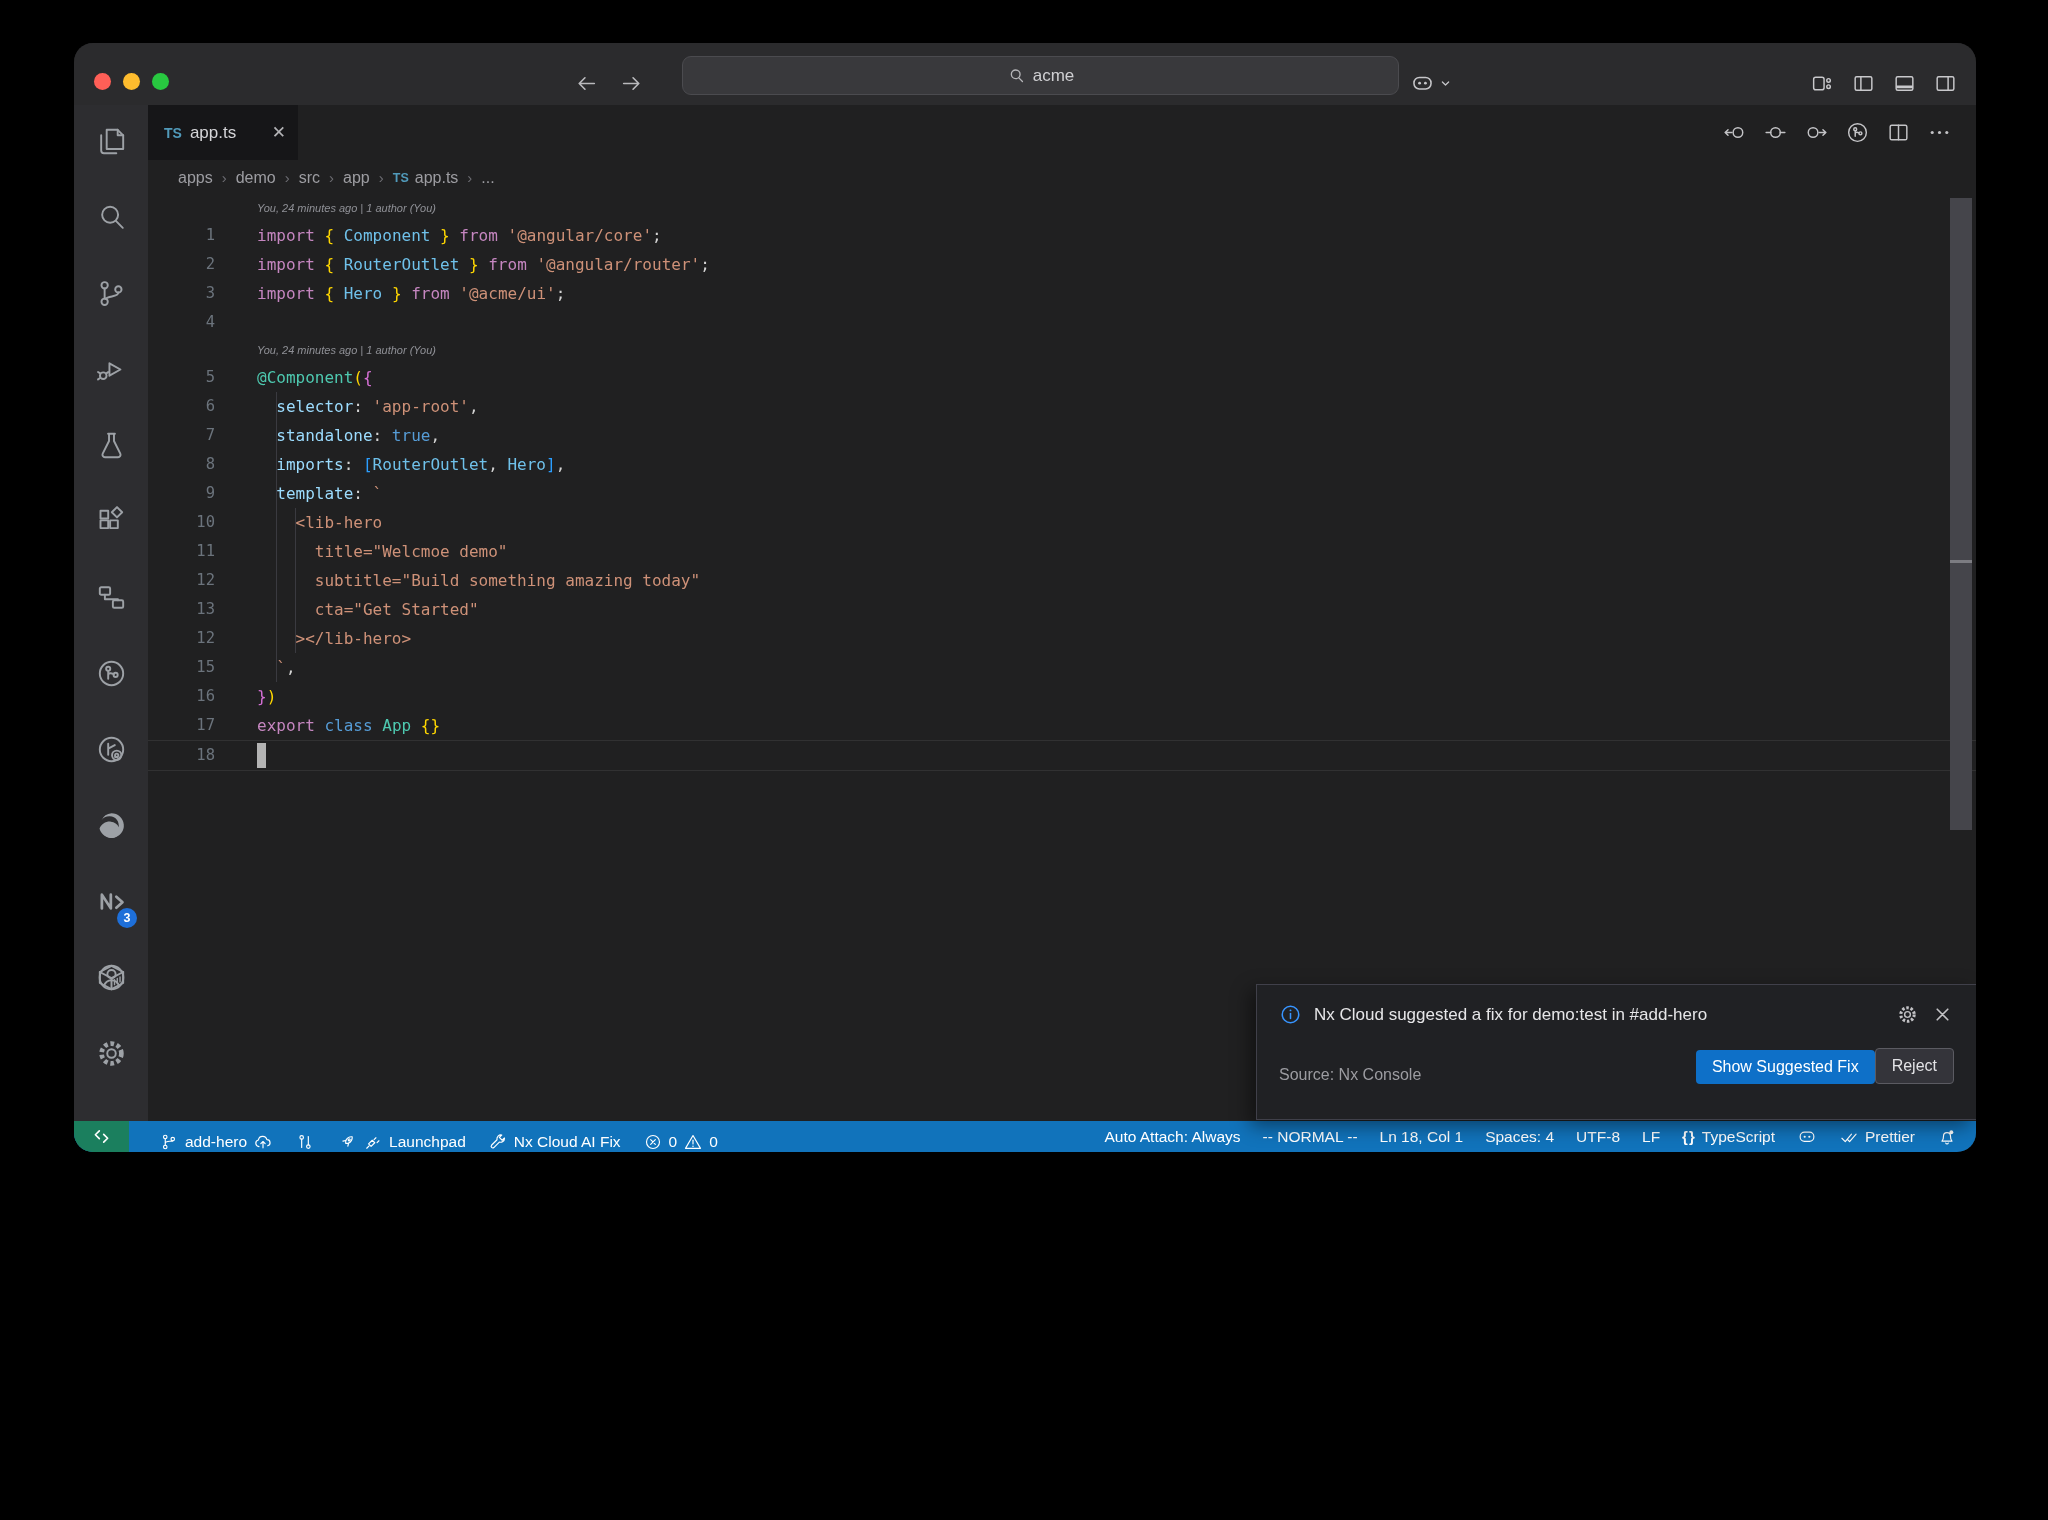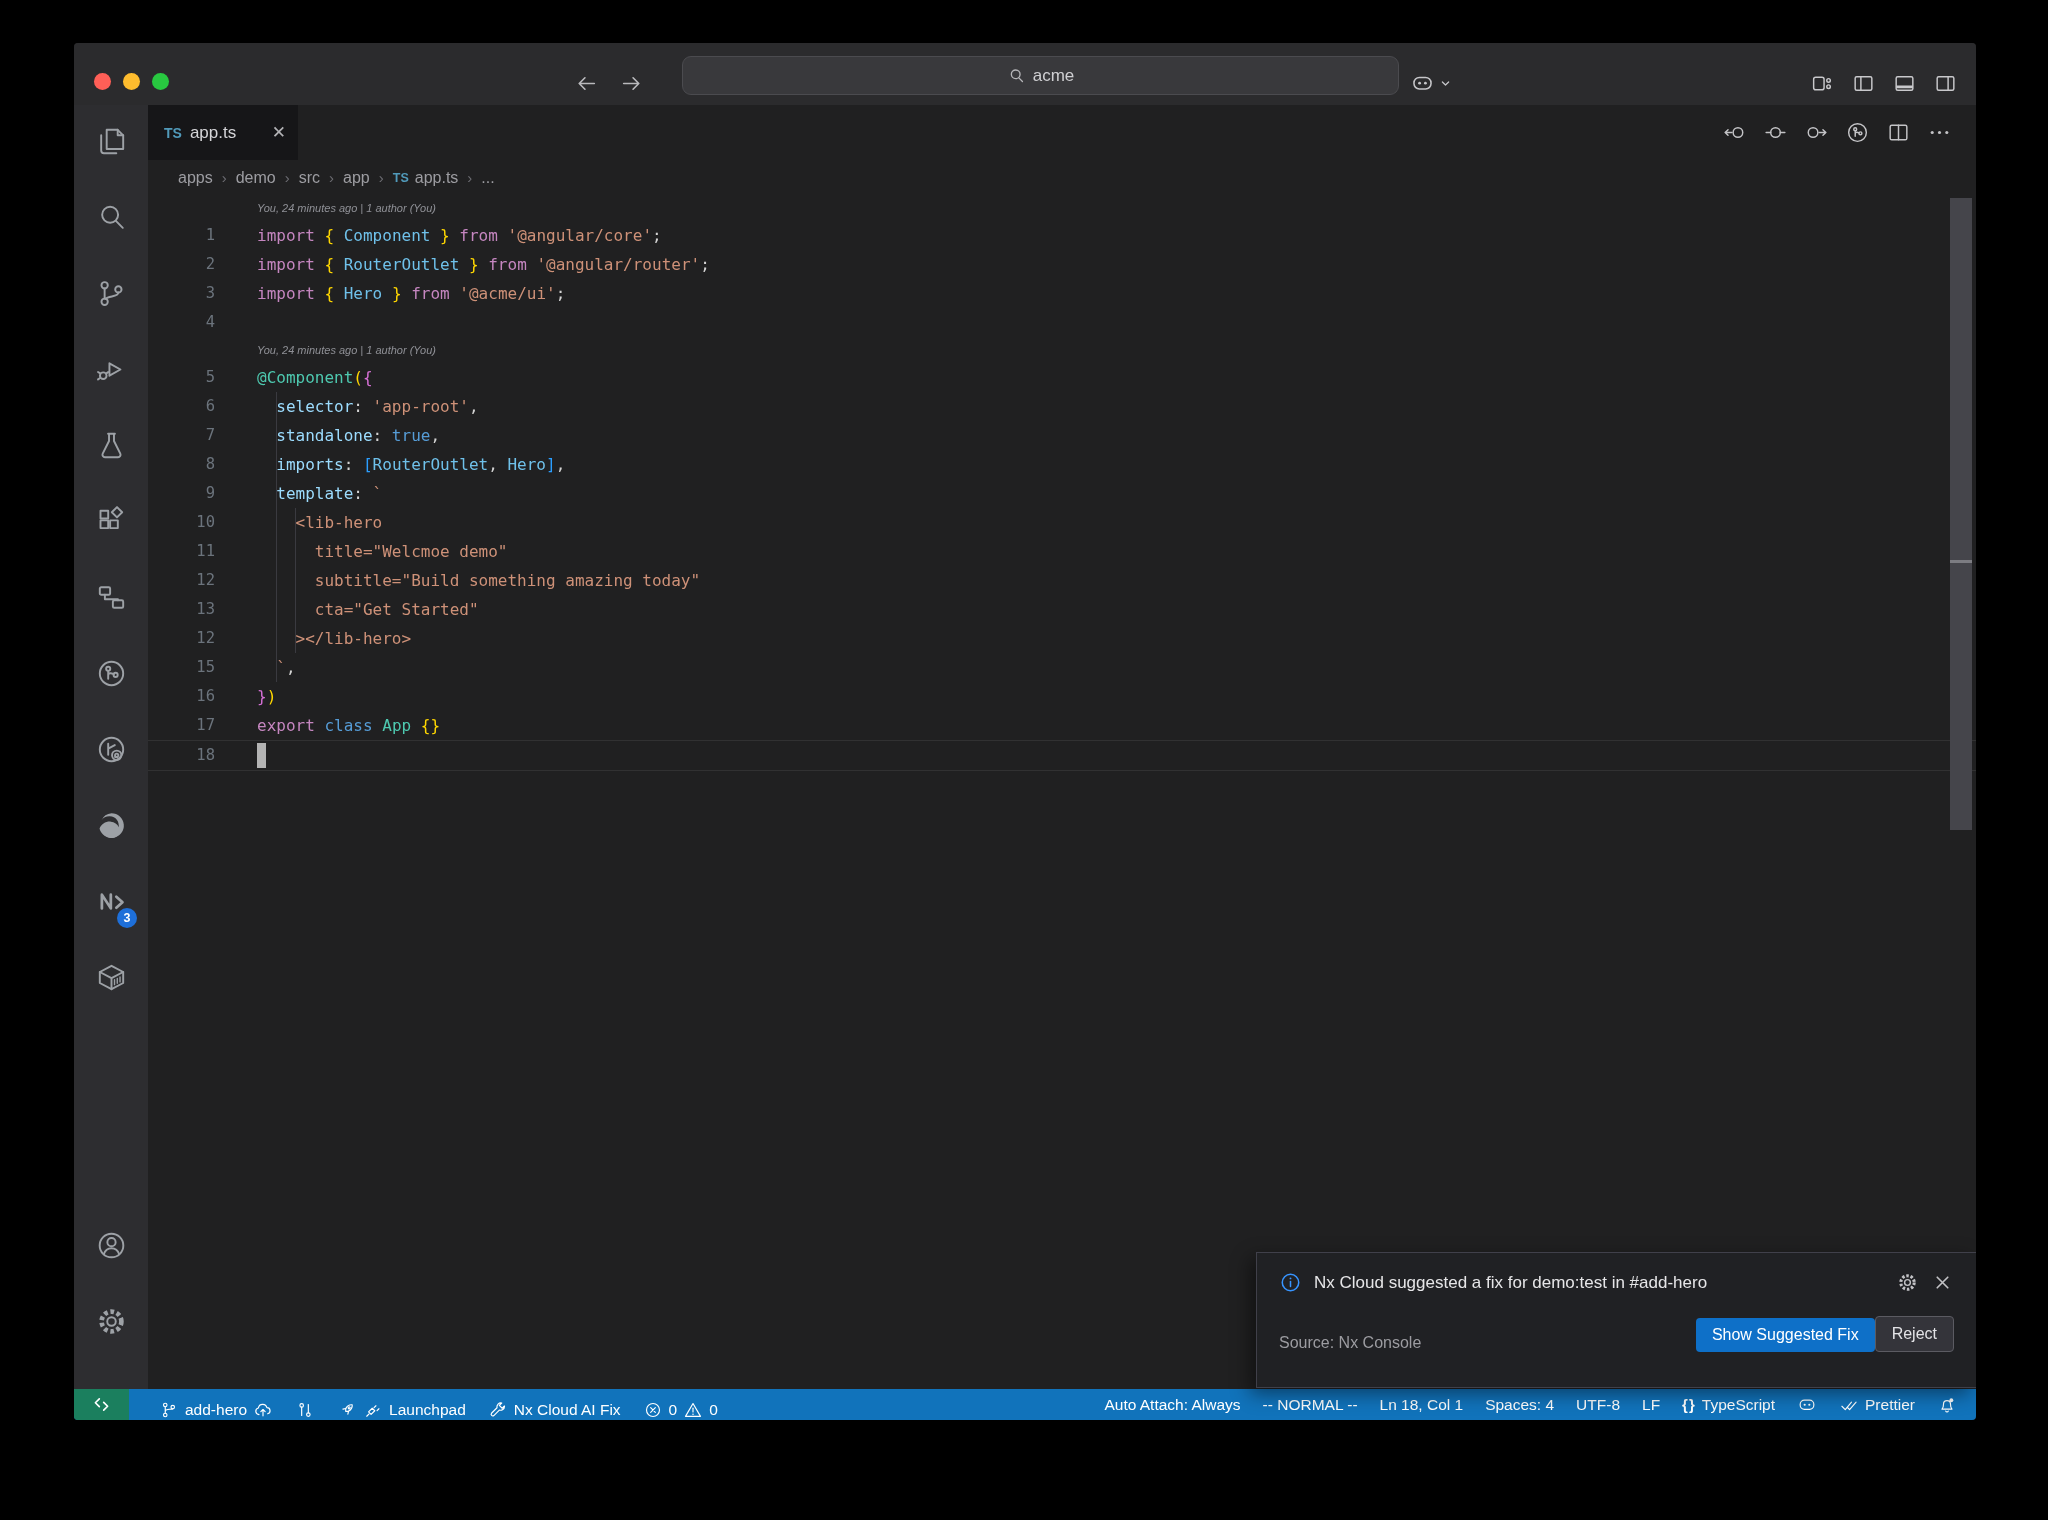--- a/index.html
+++ b/index.html
@@ -1,16 +1,16 @@
 <!DOCTYPE html>
 <html><head>
 <meta charset="utf-8">
 <style>
   html,body{margin:0;padding:0;background:#000;width:2048px;height:1520px;font-family:"Liberation Sans",sans-serif;-webkit-font-smoothing:antialiased;}
-  .window{position:absolute;left:74px;top:43px;width:1902px;height:1377px;background:#202021;border-radius:4px;overflow:hidden;display:flex;flex-direction:column;box-shadow:0 18px 60px rgba(0,0,0,.8);}
+  .window{position:absolute;left:74px;top:43px;width:1902px;height:1109px;background:#202021;border-radius:19px;overflow:hidden;display:flex;flex-direction:column;box-shadow:0 18px 60px rgba(0,0,0,.8);}
   
   .titlebar{position:relative;height:62px;background:#2b2b2d;flex:none;}
   .traffic{position:absolute;left:20px;top:30px;display:flex;gap:12px;}
   .light{width:17px;height:17px;border-radius:50%;}
   .l-red{background:#ff5f57}.l-yellow{background:#febc2e}.l-green{background:#28c840}
   .nav-arrows{position:absolute;left:500px;top:28px;display:flex;gap:20px;color:#b9b9bc;}
   .tb-ic{width:25px;height:25px;display:inline-block;}
   .tb-ic svg{width:100%;height:100%;}
   .searchbox{position:absolute;left:608px;top:13px;width:715px;height:37px;background:#39393c;border:1px solid #4b4b4f;border-radius:9px;display:flex;align-items:center;justify-content:center;gap:7px;color:#cfcfd2;font-size:17px;}
   .searchbox .tb-ic{width:19px;height:19px;color:#b5b5b8;}

